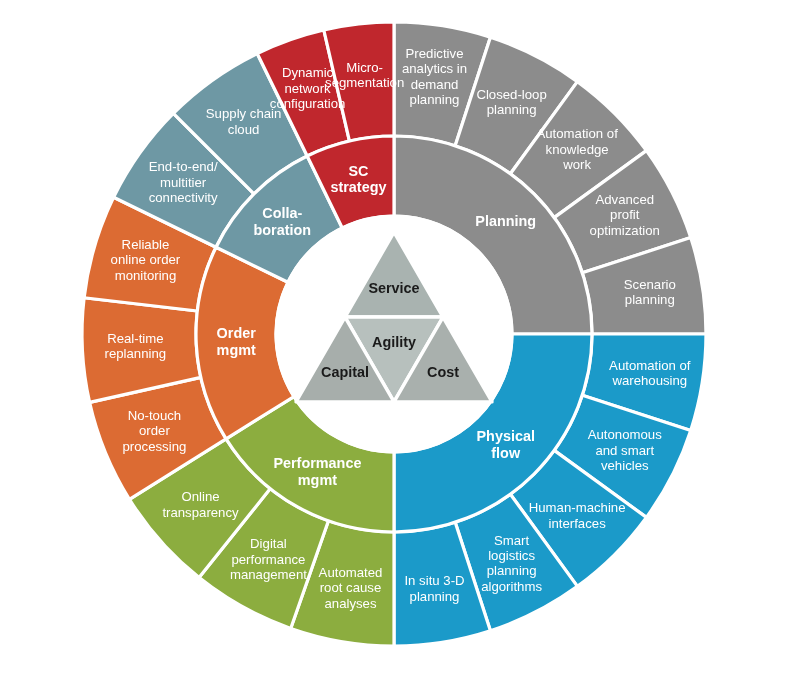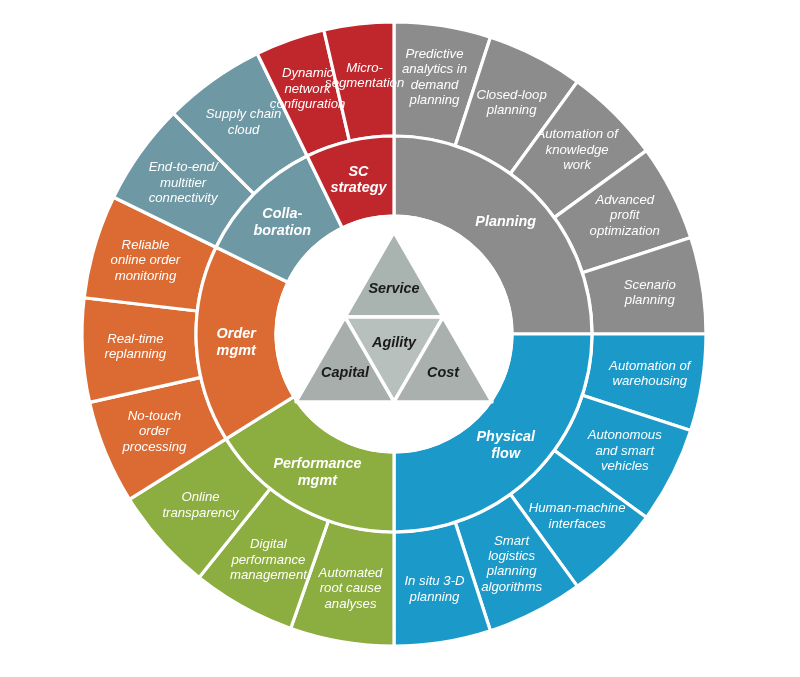--- a/index.html
+++ b/index.html
@@ -11,21 +11,20 @@
     width: 800px;
     height: 677px;
     font-family: "Liberation Sans", sans-serif;
     overflow: hidden;
   }
   #wheel-figure {
     position: relative;
     width: 800px;
     height: 673px;
     background: #ffffff;
-    font-style: italic;
   }
   svg#wheel-svg {
     display: block;
     width: 800px;
     height: 677px;
   }
   .seg-path {
     stroke: #ffffff;
     stroke-width: 3.2;
     stroke-linejoin: round;

